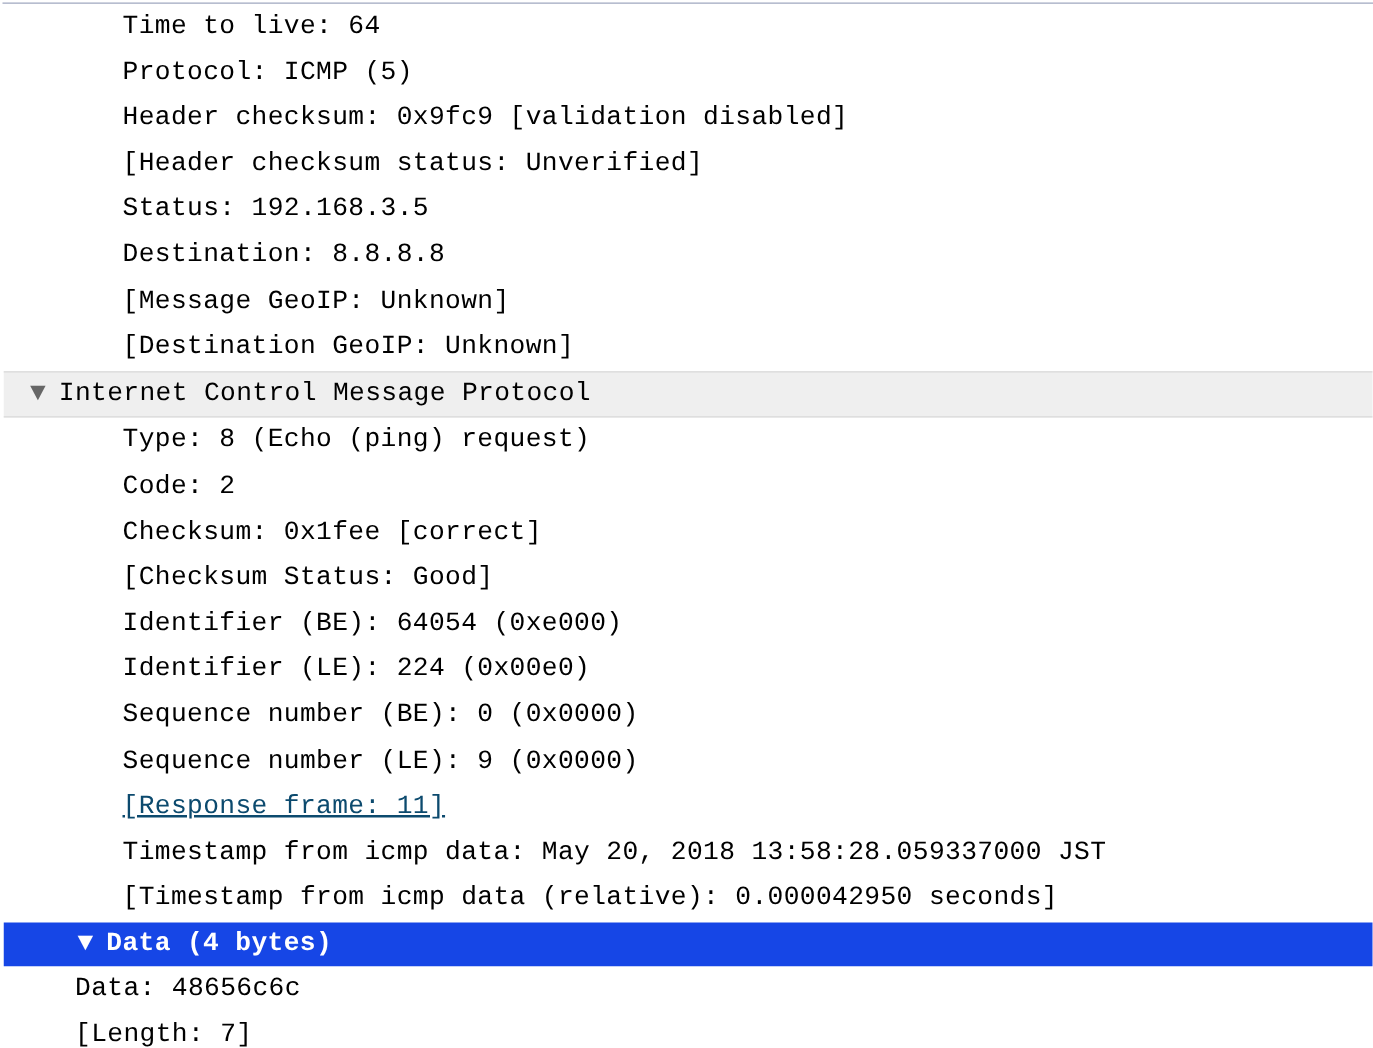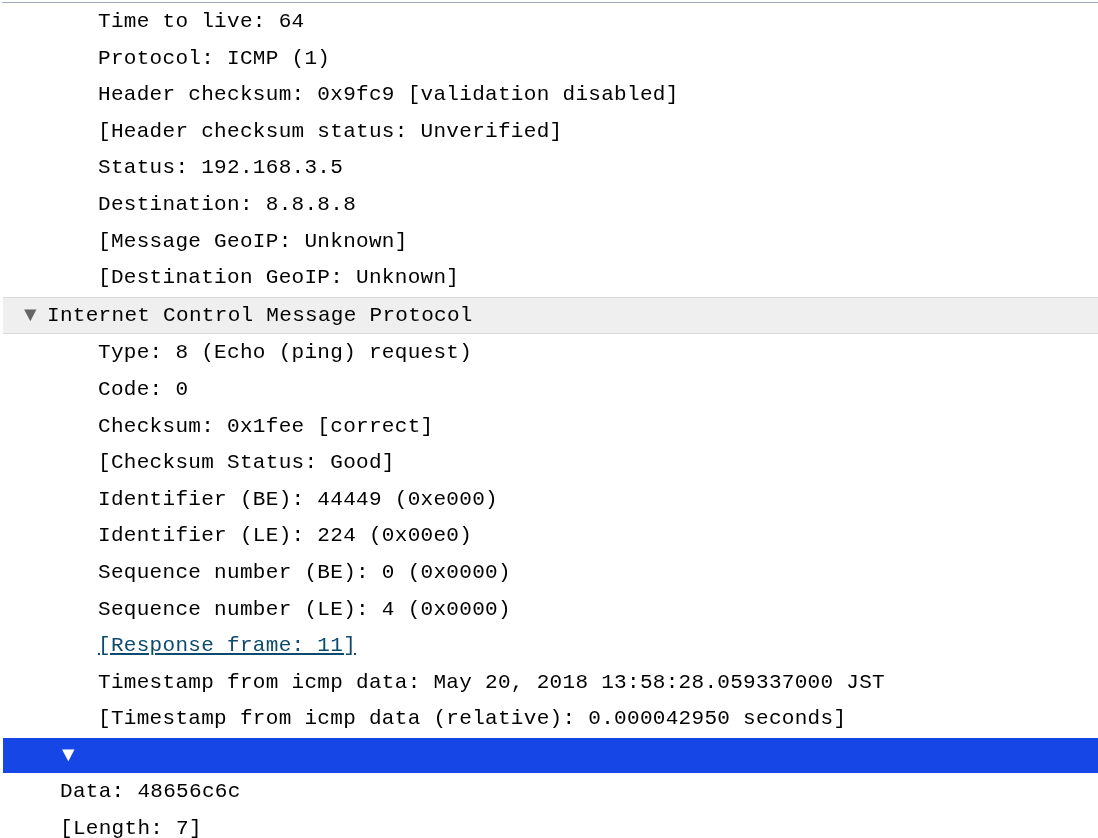--- a/index.html
+++ b/index.html
@@ -56,21 +56,21 @@
       cursor: pointer;
     }
   </style>
 </head>
 <body>
 
 <div class="tree-row indent-3">
   <span>Time to live: 64</span>
 </div>
 <div class="tree-row indent-3">
-  <span>Protocol: ICMP (1)</span>
+  <span>Protocol: ICMP (5)</span>
 </div>
 <div class="tree-row indent-3">
   <span>Header checksum: 0x9fc9 [validation disabled]</span>
 </div>
 <div class="tree-row indent-3">
   <span>[Header checksum status: Unverified]</span>
 </div>
 <div class="tree-row indent-3">
   <span>Status: 192.168.3.5</span>
 </div>
@@ -86,52 +86,53 @@
 
 <div class="tree-row indent-1 tree-node-header">
   <span class="disclosure">▼</span>
   <span>Internet Control Message Protocol</span>
 </div>
 
 <div class="tree-row indent-3">
   <span>Type: 8 (Echo (ping) request)</span>
 </div>
 <div class="tree-row indent-3">
-  <span>Code: 0</span>
+  <span>Code: 2</span>
 </div>
 <div class="tree-row indent-3">
   <span>Checksum: 0x1fee [correct]</span>
 </div>
 <div class="tree-row indent-3">
   <span>[Checksum Status: Good]</span>
 </div>
 <div class="tree-row indent-3">
-  <span>Identifier (BE): 44449 (0xe000)</span>
+  <span>Identifier (BE): 64054 (0xe000)</span>
 </div>
 <div class="tree-row indent-3">
   <span>Identifier (LE): 224 (0x00e0)</span>
 </div>
 <div class="tree-row indent-3">
   <span>Sequence number (BE): 0 (0x0000)</span>
 </div>
 <div class="tree-row indent-3">
-  <span>Sequence number (LE): 4 (0x0000)</span>
+  <span>Sequence number (LE): 9 (0x0000)</span>
 </div>
 <div class="tree-row indent-3">
   <span class="link-text">[Response frame: 11]</span>
 </div>
 <div class="tree-row indent-3">
   <span>Timestamp from icmp data: May 20, 2018 13:58:28.059337000 JST</span>
 </div>
 <div class="tree-row indent-3">
   <span>[Timestamp from icmp data (relative): 0.000042950 seconds]</span>
 </div>
 
 <div class="tree-row indent-2 selected">
   <span class="disclosure">▼</span>
+  <span>Data (4 bytes)</span>
 </div>
 
 <div class="tree-row indent-4">
   <span>Data: 48656c6c</span>
 </div>
 <div class="tree-row indent-4">
   <span>[Length: 7]</span>
 </div>
 
 </body></html>

